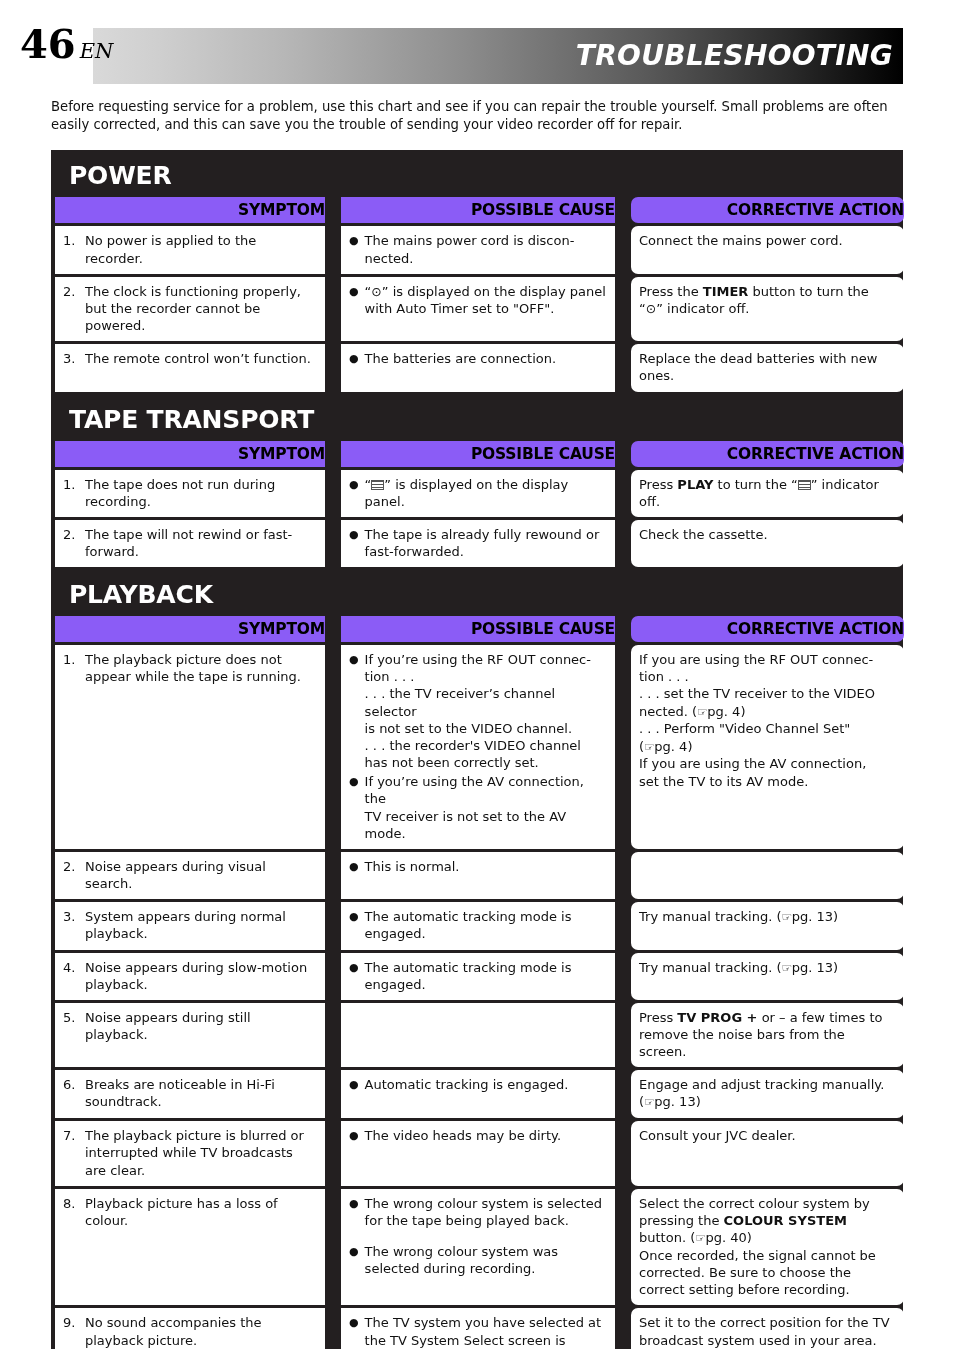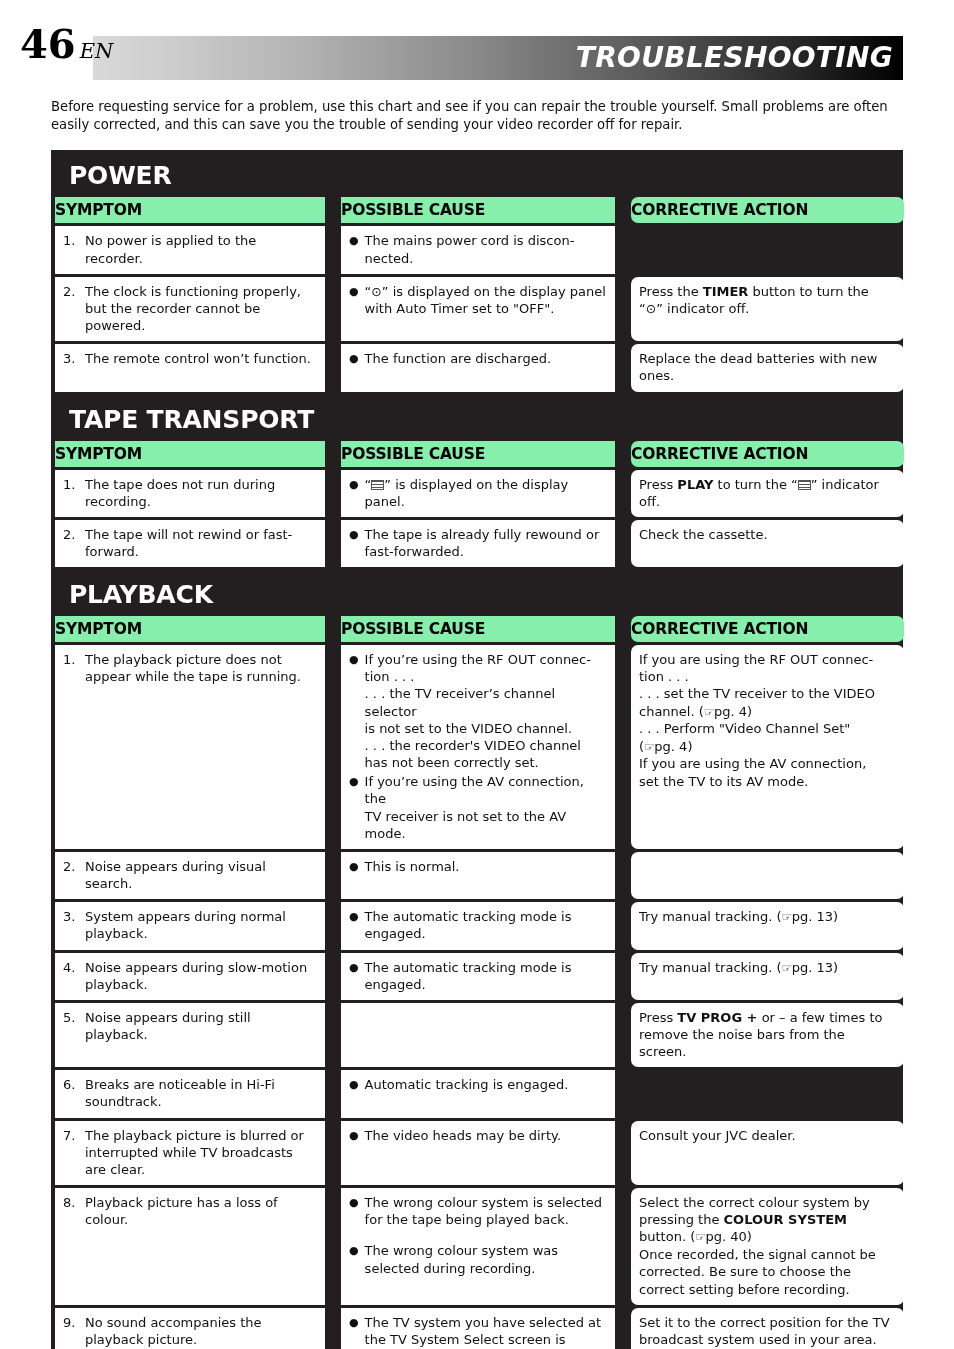--- a/index.html
+++ b/index.html
@@ -16,22 +16,22 @@
   }
 
   
   .page-header {
     position: relative;
     height: 56px;
     margin: 28px 51px 0 20px;
   }
   .header-bar {
     position: absolute;
-    left: 73px; top: 8px;
-    right: 0; height: 44px;
+    left: 73px; top: 0;
+    right: 0; height: 56px;
     background: linear-gradient(to right,
         #d9d9d9 0%, #cfcfcf 8%, #b6b6b6 24%,
         #8e8e8e 45%, #5a5a5a 68%, #2a2a2a 86%, #000000 100%);
   }
   .header-title {
     position: absolute;
     right: 10px; top: 50%;
     transform: translateY(-52%);
     color: #fff;
     font-family: "DejaVu Sans", sans-serif;
@@ -102,22 +102,22 @@
 
   .cell {
     background: #ffffff;
     overflow: hidden;
   }
   .cell.sym   { width: 270px; flex: 0 0 270px; }
   .cell.cause { width: 274px; flex: 0 0 274px; }
   .cell.act   { width: 273px; flex: 0 0 273px; border-radius: 7px; }
 
   .head-row .cell {
-    background: #86efac;
-    text-align: left;
+    background: #8b5cf6;
+    text-align: right;
     font-family: "DejaVu Sans", sans-serif;
     font-weight: bold;
     font-size: 15.5px;
     padding: 4px 0 4px 0;
     letter-spacing: -0.2px;
   }
 
   .body-row .cell {
     font-family: "DejaVu Sans", sans-serif;
     font-size: 13px;
@@ -205,20 +205,23 @@
       </div>
       <div class="cell cause">
         <div class="bullet-item">
           <span class="bullet-dot">●</span>
           <span class="bullet-text">
             <span>The mains power cord is discon-</span><br>
             <span>nected.</span>
           </span>
         </div>
       </div>
+      <div class="cell act">
+        <div>Connect the mains power cord.</div>
+      </div>
     </div>
 
     <div class="trow body-row" style="min-height:62px;">
       <div class="cell sym">
         <div class="sym-item">
           <span class="sym-num">2.</span>
           <span class="sym-text">The clock is functioning properly, but the recorder cannot be powered.</span>
         </div>
       </div>
       <div class="cell cause">
@@ -235,21 +238,21 @@
     <div class="trow body-row">
       <div class="cell sym">
         <div class="sym-item">
           <span class="sym-num">3.</span>
           <span class="sym-text">The remote control won’t function.</span>
         </div>
       </div>
       <div class="cell cause">
         <div class="bullet-item">
           <span class="bullet-dot">●</span>
-          <span class="bullet-text">The function are discharged.</span>
+          <span class="bullet-text">The batteries are connection.</span>
         </div>
       </div>
       <div class="cell act">
         <div>Replace the dead batteries with new ones.</div>
       </div>
     </div>
 
   </div>
 </div>
 
@@ -337,21 +340,21 @@
             <span>If you’re using the AV connection, the</span><br>
             <span>TV receiver is not set to the AV mode.</span>
           </span>
         </div>
       </div>
       <div class="cell act">
         <div>
           <span>If you are using the RF OUT connec-</span><br>
           <span>tion . . .</span><br>
           <span>. . . set the TV receiver to the VIDEO</span><br>
-          <span>channel. (</span><span class="hand-icon">☞</span><span>pg. 4)</span><br>
+          <span>nected. (</span><span class="hand-icon">☞</span><span>pg. 4)</span><br>
           <span>. . . Perform "Video Channel Set"</span><br>
           <span>(</span><span class="hand-icon">☞</span><span>pg. 4)</span><br>
           <span>If you are using the AV connection,</span><br>
           <span>set the TV to its AV mode.</span>
         </div>
       </div>
     </div>
 
     <div class="trow body-row" style="min-height:44px;">
       <div class="cell sym">
@@ -426,20 +429,26 @@
       <div class="cell sym">
         <div class="sym-item">
           <span class="sym-num">6.</span>
           <span class="sym-text">Breaks are noticeable in Hi-Fi soundtrack.</span>
         </div>
       </div>
       <div class="cell cause">
         <div class="bullet-item">
           <span class="bullet-dot">●</span>
           <span class="bullet-text">Automatic tracking is engaged.</span>
+        </div>
+      </div>
+      <div class="cell act">
+        <div>
+          <span>Engage and adjust tracking manually.</span><br>
+          <span>(</span><span class="hand-icon">☞</span><span>pg. 13)</span>
         </div>
       </div>
     </div>
 
     <div class="trow body-row" style="min-height:62px;">
       <div class="cell sym">
         <div class="sym-item">
           <span class="sym-num">7.</span>
           <span class="sym-text">The playback picture is blurred or interrupted while TV broadcasts are clear.</span>
         </div>

